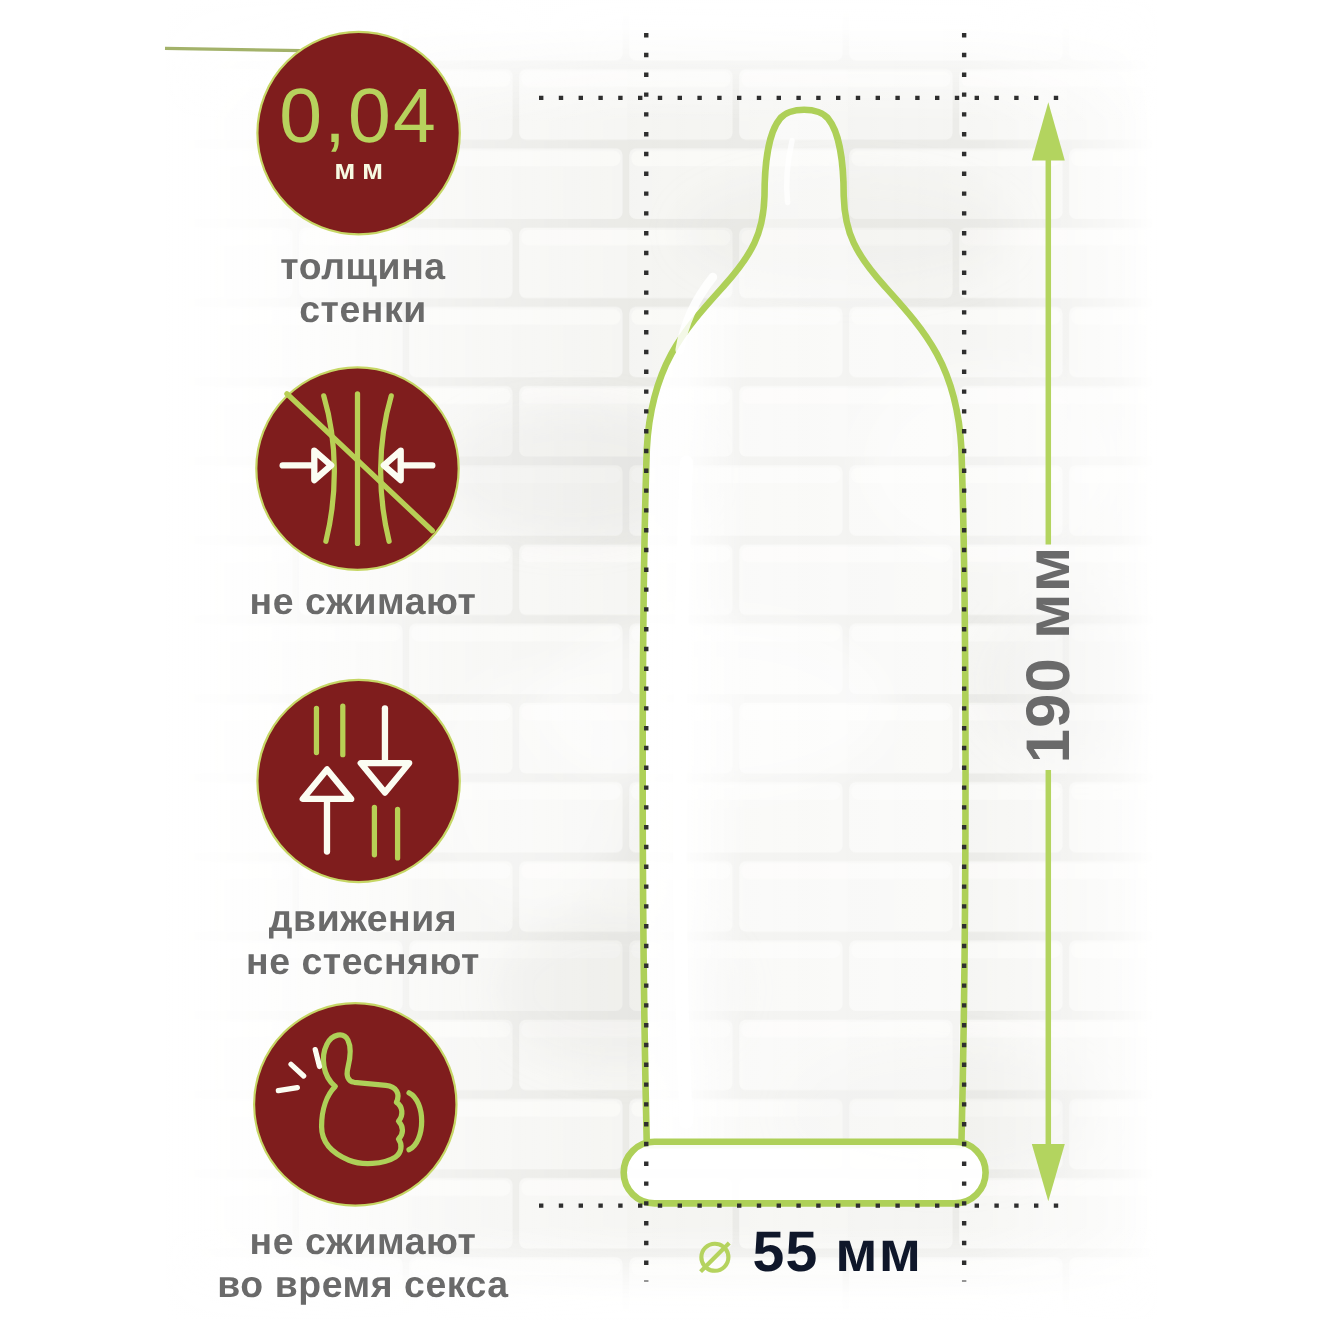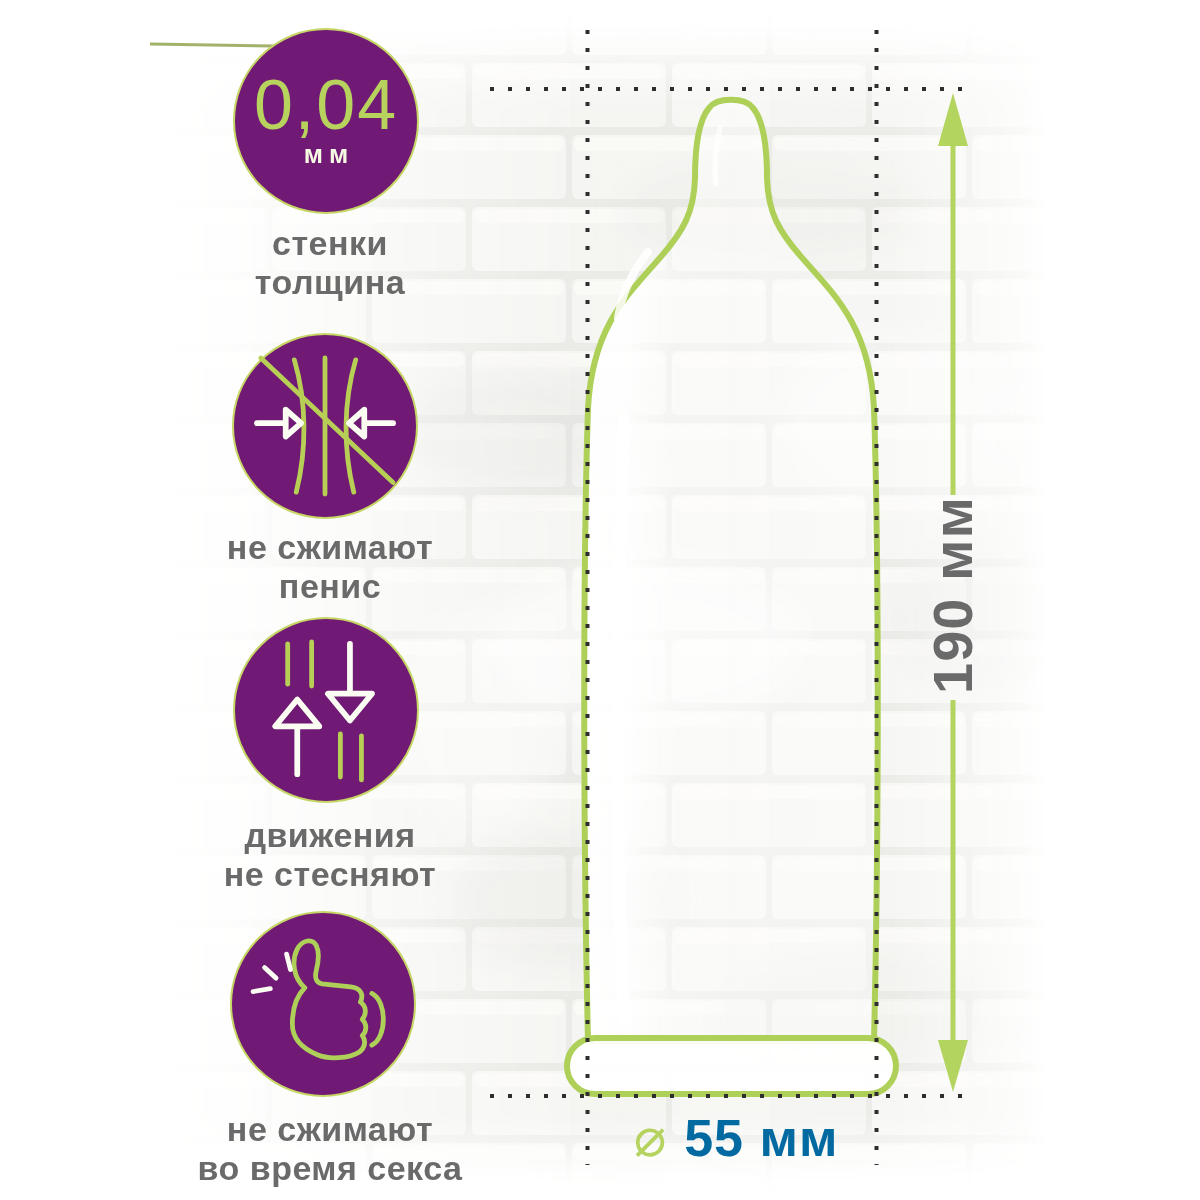--- a/index.html
+++ b/index.html
@@ -15,21 +15,21 @@
       rgba(255,255,255,.40) 430px,rgba(255,255,255,.16) 560px,
       rgba(255,255,255,.22) 890px,rgba(255,255,255,.75) 1020px,
       #ffffff 1052px,#ffffff 100%);}
   .fade-y{position:absolute;inset:0;pointer-events:none;
     background:linear-gradient(180deg,
       #ffffff 0px,rgba(255,255,255,.92) 26px,rgba(255,255,255,0) 110px,
       rgba(255,255,255,0) 1115px,rgba(255,255,255,.9) 1178px,#ffffff 1200px);}
   
   .circle{
     position:absolute;width:186px;height:186px;border-radius:50%;
-    background:#701a75;border:2px solid #c6d665;box-sizing:border-box;
+    background:#7f1d1d;border:2px solid #c6d665;box-sizing:border-box;
     display:flex;flex-direction:column;align-items:center;justify-content:center;
   }
   .circle .big-value{font-size:70px;line-height:64px;color:#b7d25d;font-weight:400;letter-spacing:2px;}
   .circle .unit{font-size:26px;font-weight:bold;color:#f7fae2;letter-spacing:6px;margin-top:2px;padding-left:6px;}
   .circle svg{display:block;}
   
   .feat-label{
     position:absolute;width:440px;text-align:center;
     font-size:34px;line-height:39px;font-weight:bold;color:#6a6a6a;letter-spacing:.5px;
   }
@@ -38,21 +38,21 @@
   .len-label{
     position:absolute;left:843px;top:567px;width:220px;height:56px;
     transform:rotate(-90deg);
     font-size:56px;font-weight:bold;color:#6a6a6a;text-align:center;line-height:56px;letter-spacing:1px;
   }
   .dia-label{
     position:absolute;left:576px;top:1108px;width:320px;height:60px;
     display:flex;align-items:center;justify-content:center;gap:18px;
   }
   .dia-symbol{font-family:"DejaVu Sans",sans-serif;font-size:54px;color:#b5d35e;font-weight:400;line-height:60px;}
-  .dia-value{font-size:52px;font-weight:bold;color:#0369a1;letter-spacing:1px;line-height:60px;}
+  .dia-value{font-size:52px;font-weight:bold;color:#0f172a;letter-spacing:1px;line-height:60px;}
 </style>
 </head>
 <body>
 
 <div class="stage">
 
   <svg class="layer" width="1200" height="1200" aria-hidden="true">
     <defs>
       <pattern id="bricks" width="200" height="144" patternUnits="userSpaceOnUse" patternTransform="translate(-30,-12)">
         <rect width="200" height="144" fill="#e7e7e3"></rect>
@@ -125,43 +125,42 @@
       <polygon points="953,93 938,146 968,146" fill="#b3d45f"></polygon>
       <polygon points="953,1092 938,1040 968,1040" fill="#b3d45f"></polygon>
     </g>
   </svg>
 
   <div class="circle" style="left:233px;top:28px;">
     <div class="big-value">0,04</div>
     <div class="unit">мм</div>
   </div>
   <div class="feat-label" style="left:110px;top:224px;">
+    <span>толщина</span>
     <span>стенки</span>
-    <span>толщина</span>
   </div>
 
   <div class="circle" style="left:232px;top:333px;">
     <svg width="182" height="182" viewBox="0 0 190 190" aria-hidden="true">
       <g stroke="#b8cf55" stroke-width="5" fill="none" stroke-linecap="round">
         <path d="M95 24 V166"></path>
         <path d="M63 26 C76 70 76 120 65 164"></path>
         <path d="M127 26 C114 70 114 120 125 164"></path>
         <path d="M28 24 L166 154"></path>
       </g>
       <g stroke="#fbfdf2" stroke-width="6" fill="none" stroke-linecap="round" stroke-linejoin="round">
         <path d="M24 92 H53"></path>
         <path d="M54 78 L70 92 L54 106 Z"></path>
         <path d="M166 92 H137"></path>
         <path d="M136 78 L120 92 L136 106 Z"></path>
       </g>
     </svg>
   </div>
   <div class="feat-label" style="left:110px;top:528px;">
     <span>не сжимают</span>
-    <span>пенис</span>
   </div>
 
   <div class="circle" style="left:233px;top:617px;">
     <svg width="182" height="182" viewBox="0 0 190 190" aria-hidden="true">
       <g stroke="#b8cf55" stroke-width="5" fill="none" stroke-linecap="round">
         <path d="M55 26 V68"></path>
           <path d="M80 24 V70"></path>
         <path d="M110 120 V165"></path>
           <path d="M132 122 V168"></path>
       </g>

